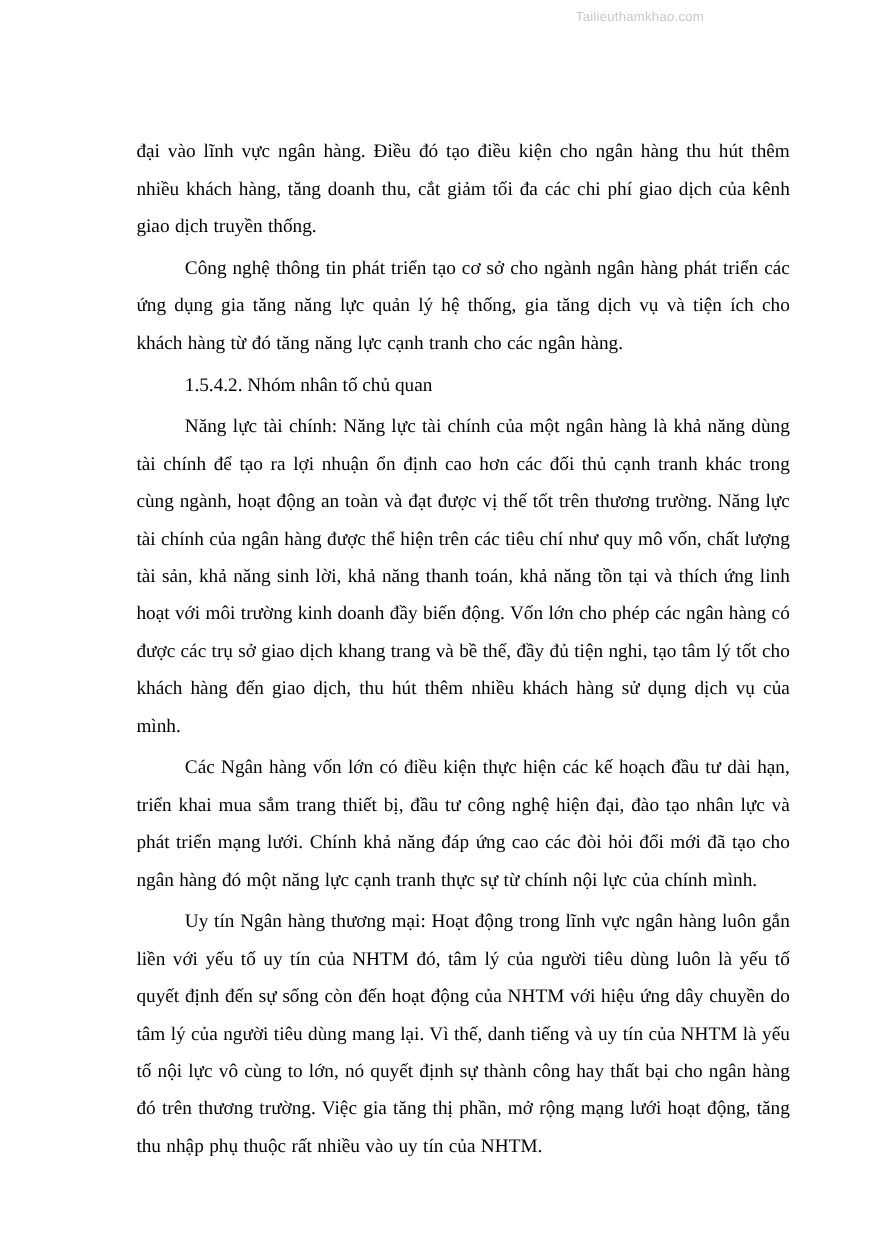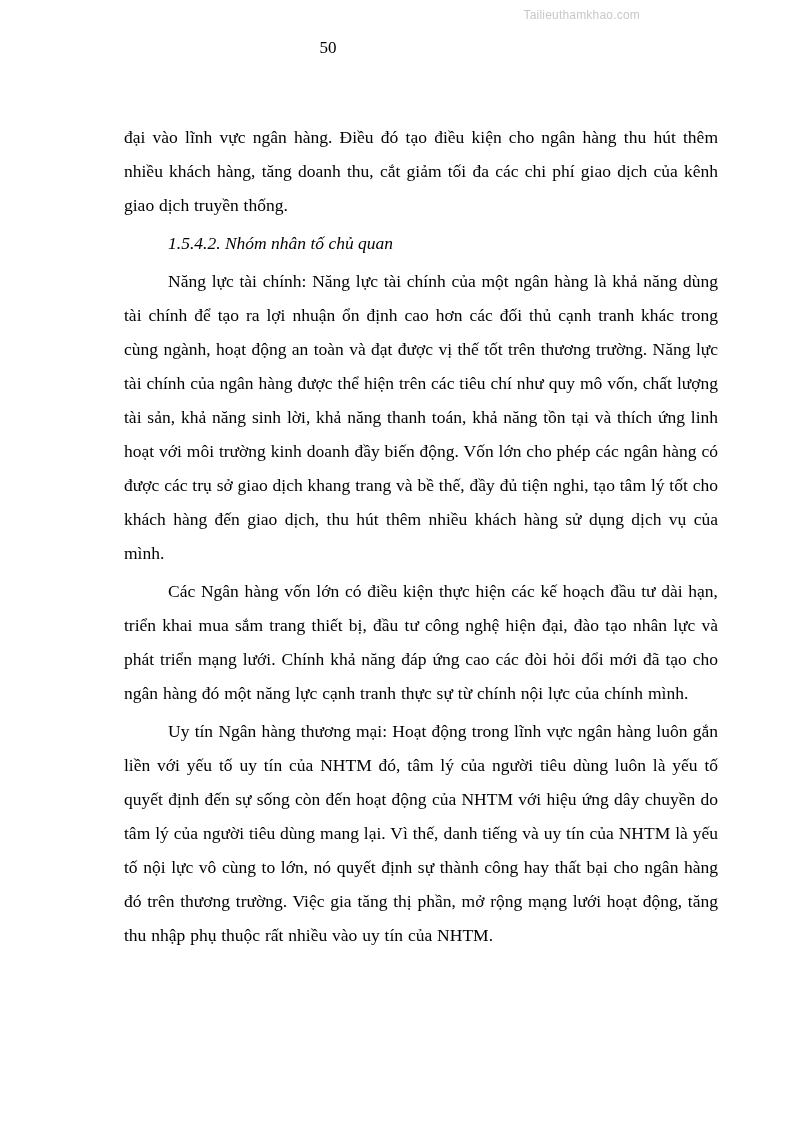--- a/index.html
+++ b/index.html
@@ -56,36 +56,35 @@
     word-spacing: 0.5px;
   }
   p.para.noindent {
     text-indent: 0;
   }
   p.heading {
     margin: 0 0 4px 0;
     font-size: 17.5px;
     line-height: 34px;
     text-indent: 44px;
-    font-style: italic;
   }
 </style>
 </head>
 <body>
 
 <div class="page">
 
   <div class="watermark">Tailieuthamkhao.com</div>
 
-  <div class="page-number">50</div>
 
   <div class="content">
 
     <p class="para noindent">đại vào lĩnh vực ngân hàng. Điều đó tạo điều kiện cho ngân hàng thu hút thêm nhiều khách hàng, tăng doanh thu, cắt giảm tối đa các chi phí giao dịch của kênh giao dịch truyền thống.</p>
 
+    <p class="para">Công nghệ thông tin phát triển tạo cơ sở cho ngành ngân hàng phát triển các ứng dụng gia tăng năng lực quản lý hệ thống, gia tăng dịch vụ và tiện ích cho khách hàng từ đó tăng năng lực cạnh tranh cho các ngân hàng.</p>
 
     <p class="heading">1.5.4.2. Nhóm nhân tố chủ quan</p>
 
     <p class="para">Năng lực tài chính: Năng lực tài chính của một ngân hàng là khả năng dùng tài chính để tạo ra lợi nhuận ổn định cao hơn các đối thủ cạnh tranh khác trong cùng ngành, hoạt động an toàn và đạt được vị thế tốt trên thương trường. Năng lực tài chính của ngân hàng được thể hiện trên các tiêu chí như quy mô vốn, chất lượng tài sản, khả năng sinh lời, khả năng thanh toán, khả năng tồn tại và thích ứng linh hoạt với môi trường kinh doanh đầy biến động. Vốn lớn cho phép các ngân hàng có được các trụ sở giao dịch khang trang và bề thế, đầy đủ tiện nghi, tạo tâm lý tốt cho khách hàng đến giao dịch, thu hút thêm nhiều khách hàng sử dụng dịch vụ của mình.</p>
 
     <p class="para">Các Ngân hàng vốn lớn có điều kiện thực hiện các kế hoạch đầu tư dài hạn, triển khai mua sắm trang thiết bị, đầu tư công nghệ hiện đại, đào tạo nhân lực và phát triển mạng lưới. Chính khả năng đáp ứng cao các đòi hỏi đổi mới đã tạo cho ngân hàng đó một năng lực cạnh tranh thực sự từ chính nội lực của chính mình.</p>
 
     <p class="para">Uy tín Ngân hàng thương mại: Hoạt động trong lĩnh vực ngân hàng luôn gắn liền với yếu tố uy tín của NHTM đó, tâm lý của người tiêu dùng luôn là yếu tố quyết định đến sự sống còn đến hoạt động của NHTM với hiệu ứng dây chuyền do tâm lý của người tiêu dùng mang lại. Vì thế, danh tiếng và uy tín của NHTM là yếu tố nội lực vô cùng to lớn, nó quyết định sự thành công hay thất bại cho ngân hàng đó trên thương trường. Việc gia tăng thị phần, mở rộng mạng lưới hoạt động, tăng thu nhập phụ thuộc rất nhiều vào uy tín của NHTM.</p>
 
   </div>

